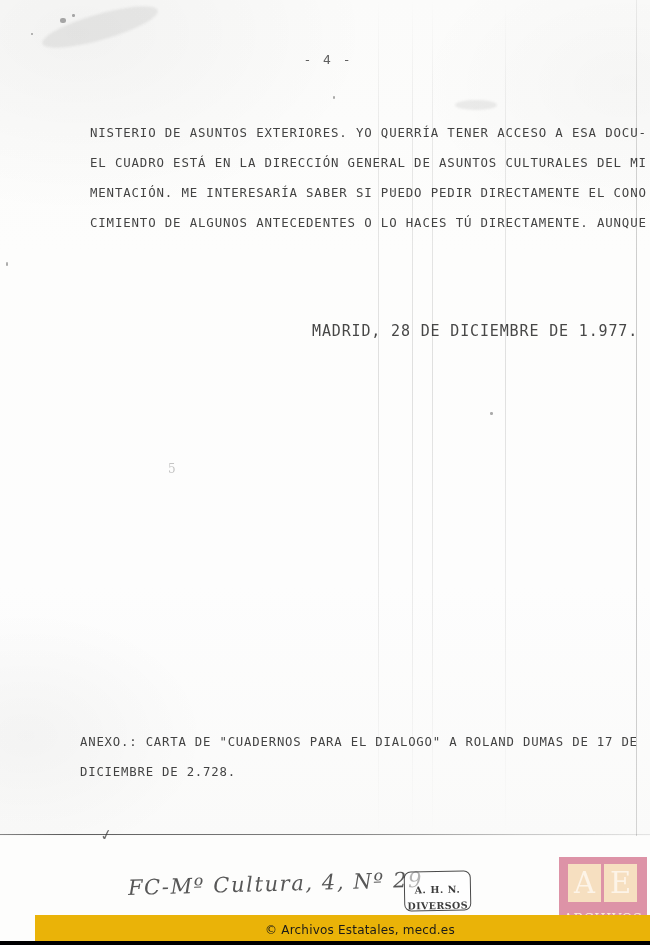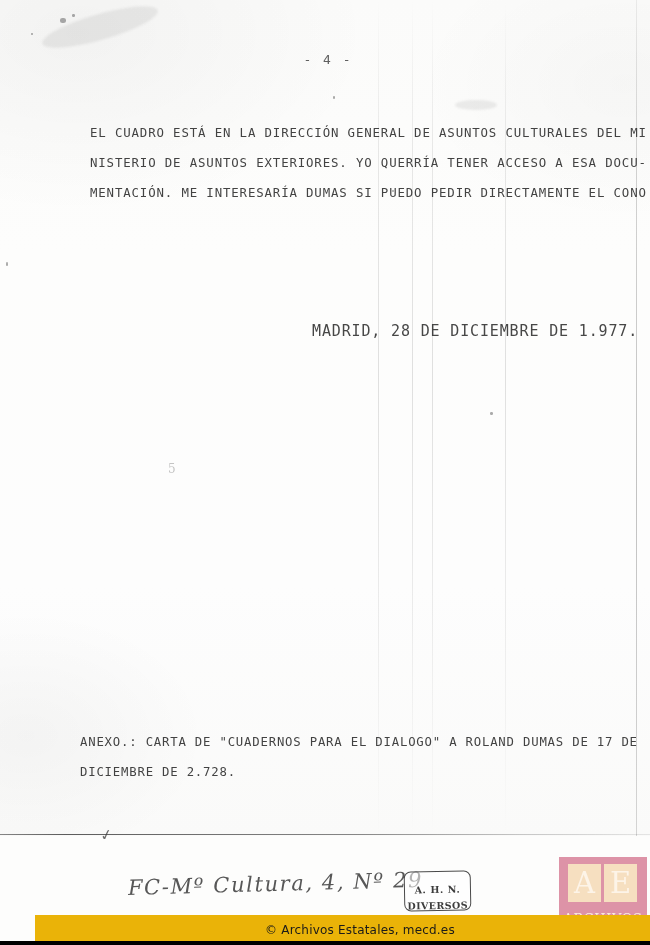--- a/index.html
+++ b/index.html
@@ -315,23 +315,24 @@
   <div class="speck" style="left:31px;  top:33px;  width:2px;   height:2px;"></div>
   <div class="smudge" style="left:455px; top:100px; width:42px;  height:10px;"></div>
   <div class="speck" style="left:333px; top:96px;  width:2px;   height:3px;"></div>
   <div class="speck" style="left:392px; top:190px; width:2px;   height:2px;"></div>
   <div class="speck" style="left:6px;   top:262px; width:2px;   height:4px;"></div>
   <div class="speck" style="left:490px; top:412px; width:3px;   height:3px;"></div>
 
   <div class="pageno">- 4 -</div>
 
   <div class="body-block">
+    <span class="body-line">NISTERIO DE ASUNTOS EXTERIORES. YO QUERRÍA TENER ACCESO A ESA DOCU-</span>
     <span class="body-line">EL CUADRO ESTÁ EN LA DIRECCIÓN GENERAL DE ASUNTOS CULTURALES DEL MI</span>
-    <span class="body-line">NISTERIO DE ASUNTOS EXTERIORES. YO QUERRÍA TENER ACCESO A ESA DOCU-</span>
-    <span class="body-line">MENTACIÓN. ME INTERESARÍA DUMAS SI PUEDO PEDIR DIRECTAMENTE EL CONO</span>
+    <span class="body-line">MENTACIÓN. ME INTERESARÍA SABER SI PUEDO PEDIR DIRECTAMENTE EL CONO</span>
+    <span class="body-line">CIMIENTO DE ALGUNOS ANTECEDENTES O LO HACES TÚ DIRECTAMENTE. AUNQUE</span>
   </div>
 
   <div class="typed date-line">MADRID, 28 DE DICIEMBRE DE 1.977.</div>
 
   <div class="faint-mark">5</div>
 
   <div class="annex-block">
     <span class="annex-line">ANEXO.: CARTA DE "CUADERNOS PARA EL DIALOGO" A ROLAND DUMAS DE 17 DE</span>
     <span class="annex-line">DICIEMBRE DE 2.728.</span>
   </div>

